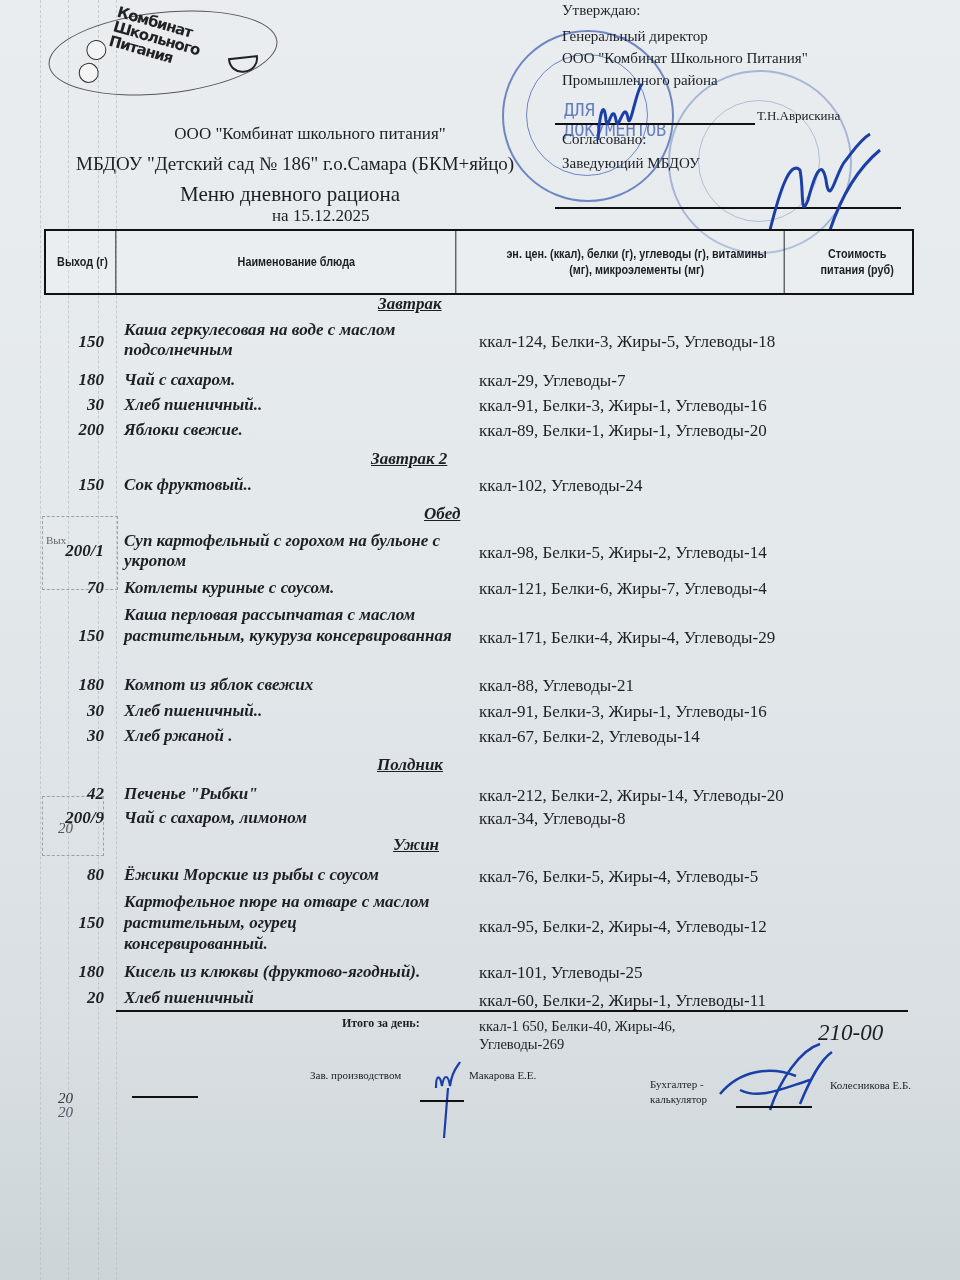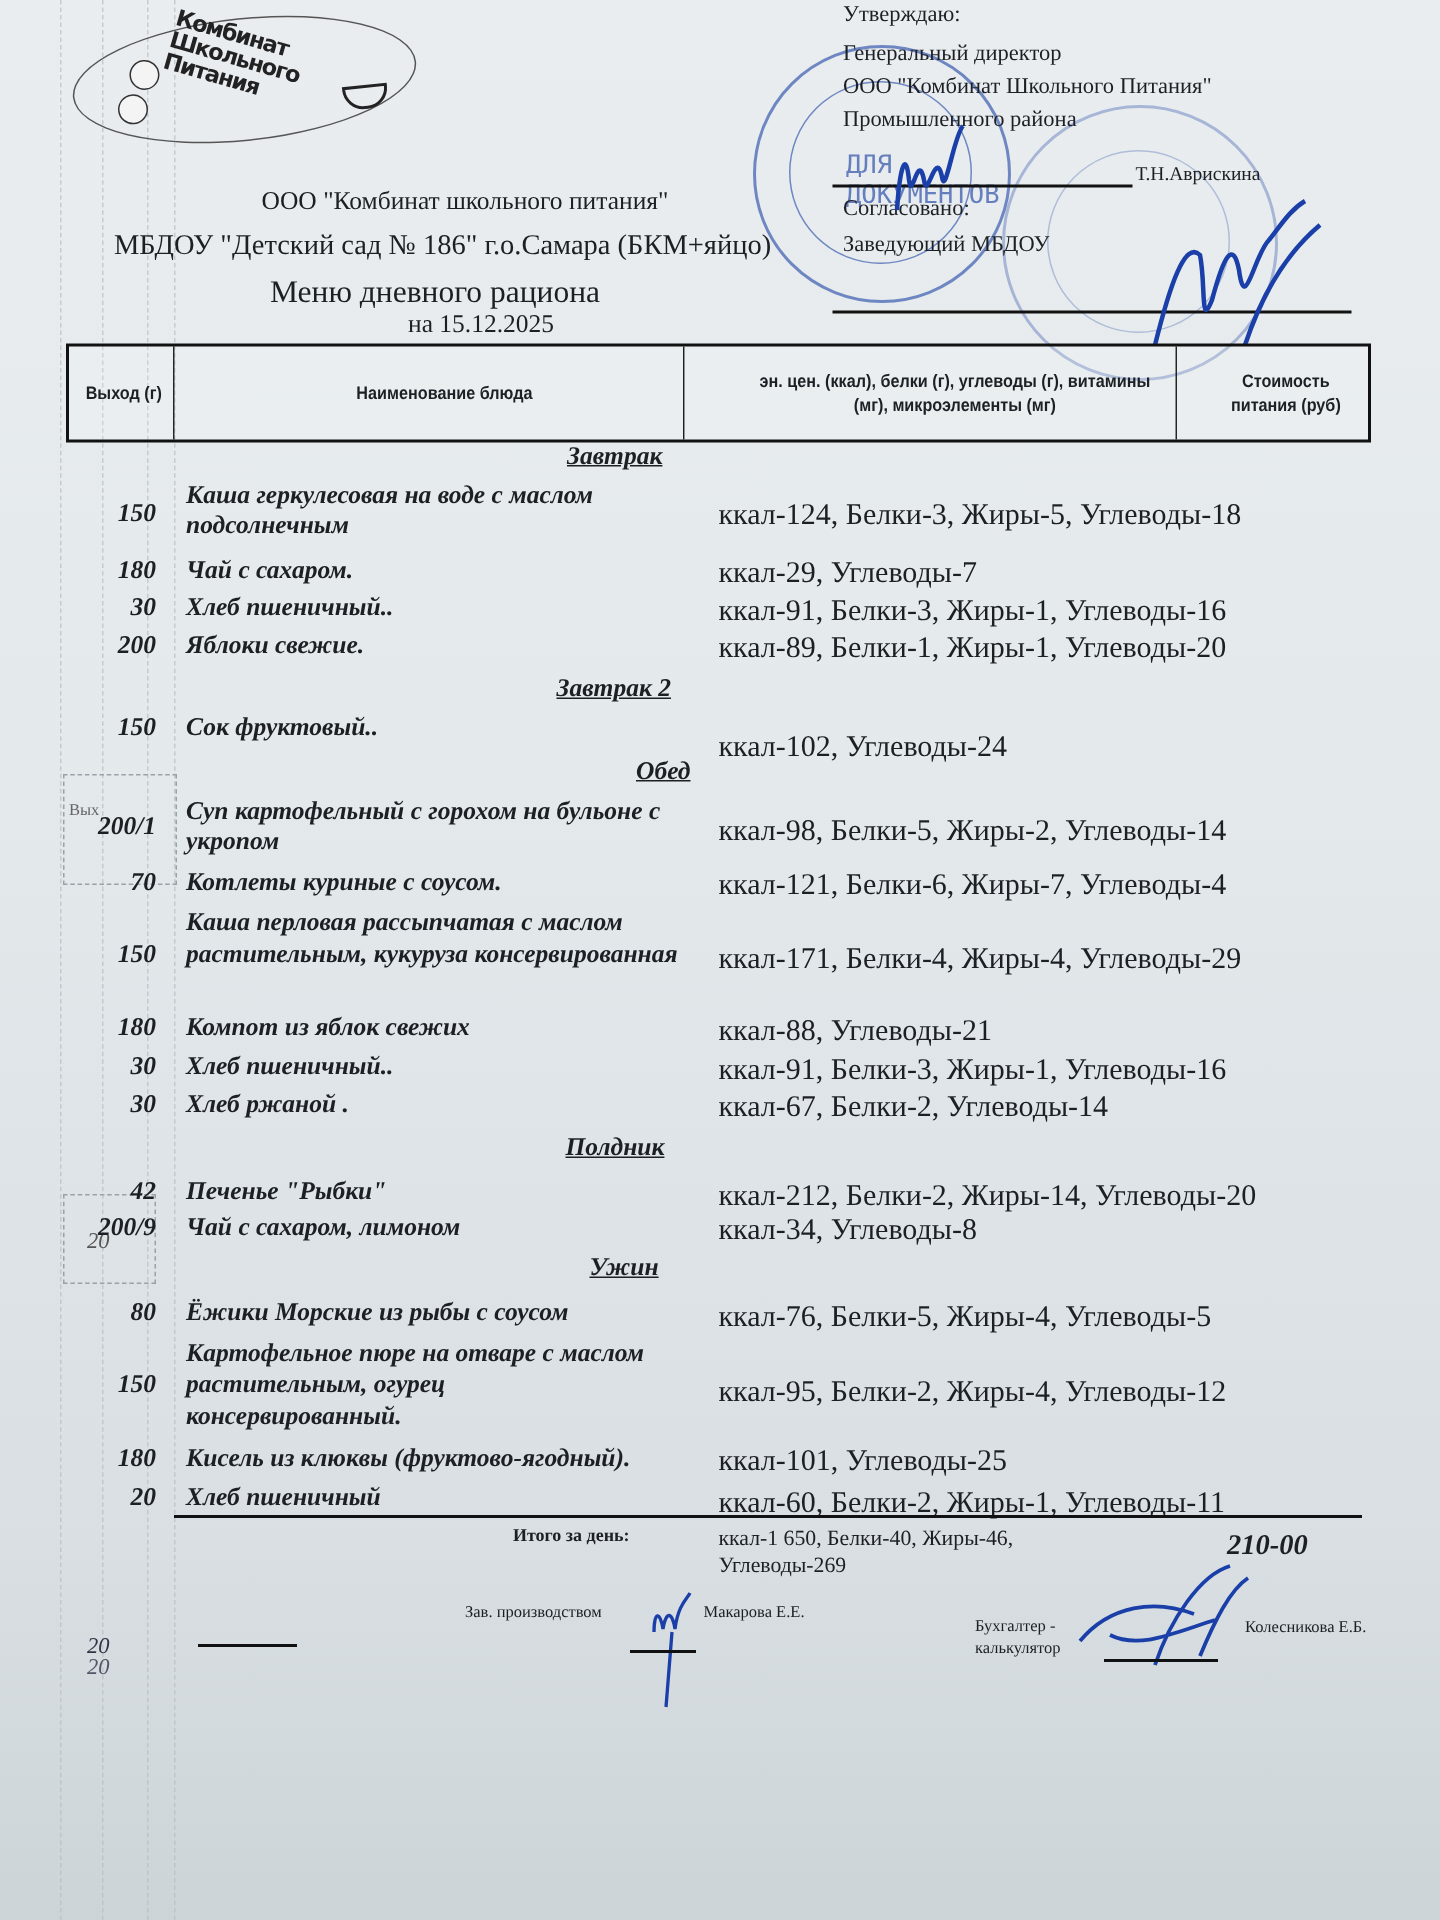--- a/index.html
+++ b/index.html
@@ -24,24 +24,24 @@
   .stamp{border:2px solid rgba(45,80,170,.65);border-radius:50%;}
   
   .thead{top:229px;left:44px;width:866px;height:62px;border:2px solid #111;display:flex;background:rgba(255,255,255,.15);}
   .thead div{border-right:1.5px solid #111;display:flex;align-items:center;justify-content:center;text-align:center;
              font-family:"Liberation Sans",sans-serif;font-weight:bold;font-size:12px;line-height:16px;transform:scaleX(.9);}
   .thead div:last-child{border-right:none;}
   .sect{position:absolute;font-style:italic;font-weight:bold;text-decoration:underline;font-size:17px;}
   .row{position:absolute;left:0;width:960px;}
   .w{position:absolute;left:48px;width:56px;text-align:right;font-style:italic;font-weight:bold;font-size:17px;}
   .n{position:absolute;left:124px;width:340px;font-style:italic;font-weight:bold;font-size:17px;line-height:20px;}
-  .v{position:absolute;left:479px;font-size:20px;font-family:Liberation Serif, serif;}
+  .v{position:absolute;left:479px;font-size:17px;font-family:Liberation Serif, serif;}
   .total-lbl{top:1016px;left:342px;font-weight:bold;font-size:12px;}
   .total-val{top:1017px;left:479px;font-size:14.5px;line-height:18px;width:250px;}
-  .cost{top:1020px;left:818px;font-style:italic;font-weight:bold;font-size:19px;text-align:center;}
+  .cost{top:1020px;left:818px;font-style:italic;font-weight:normal;font-size:23px;text-align:center;}
   .small{font-size:11px;font-family:"Liberation Serif",serif;}
   .sig{position:absolute;}
 </style>
 </head>
 <body>
 
 <div class="ghost" style="left:40px;top:0;height:1280px;"></div>
 <div class="ghost" style="left:68px;top:0;height:1280px;"></div>
 <div class="ghost" style="left:98px;top:0;height:1280px;"></div>
 <div class="ghost" style="left:116px;top:0;height:1280px;"></div>
@@ -115,21 +115,21 @@
 <div class="row" style="top:420px;">
   <div class="w">200</div>
   <div class="n">Яблоки свежие.</div>
   <div class="v" style="top:1px;">ккал-89, Белки-1, Жиры-1, Углеводы-20</div>
 </div>
 
 <div class="sect" style="top:449px;left:371px;">Завтрак 2</div>
 <div class="row" style="top:475px;">
   <div class="w">150</div>
   <div class="n">Сок фруктовый..</div>
-  <div class="v" style="top:12px;">ккал-102, Углеводы-24</div>
+  <div class="v" style="top:1px;">ккал-102, Углеводы-24</div>
 </div>
 
 <div class="sect" style="top:504px;left:396px;margin-left:28px;">Обед</div>
 <div class="row" style="top:531px;">
   <div class="w" style="top:10px;text-align:right;">200/1</div>
   <div class="n">Суп картофельный с горохом на бульоне с укропом</div>
   <div class="v" style="top:12px;">ккал-98, Белки-5, Жиры-2, Углеводы-14</div>
 </div>
 <div class="row" style="top:578px;">
   <div class="w">70</div>

